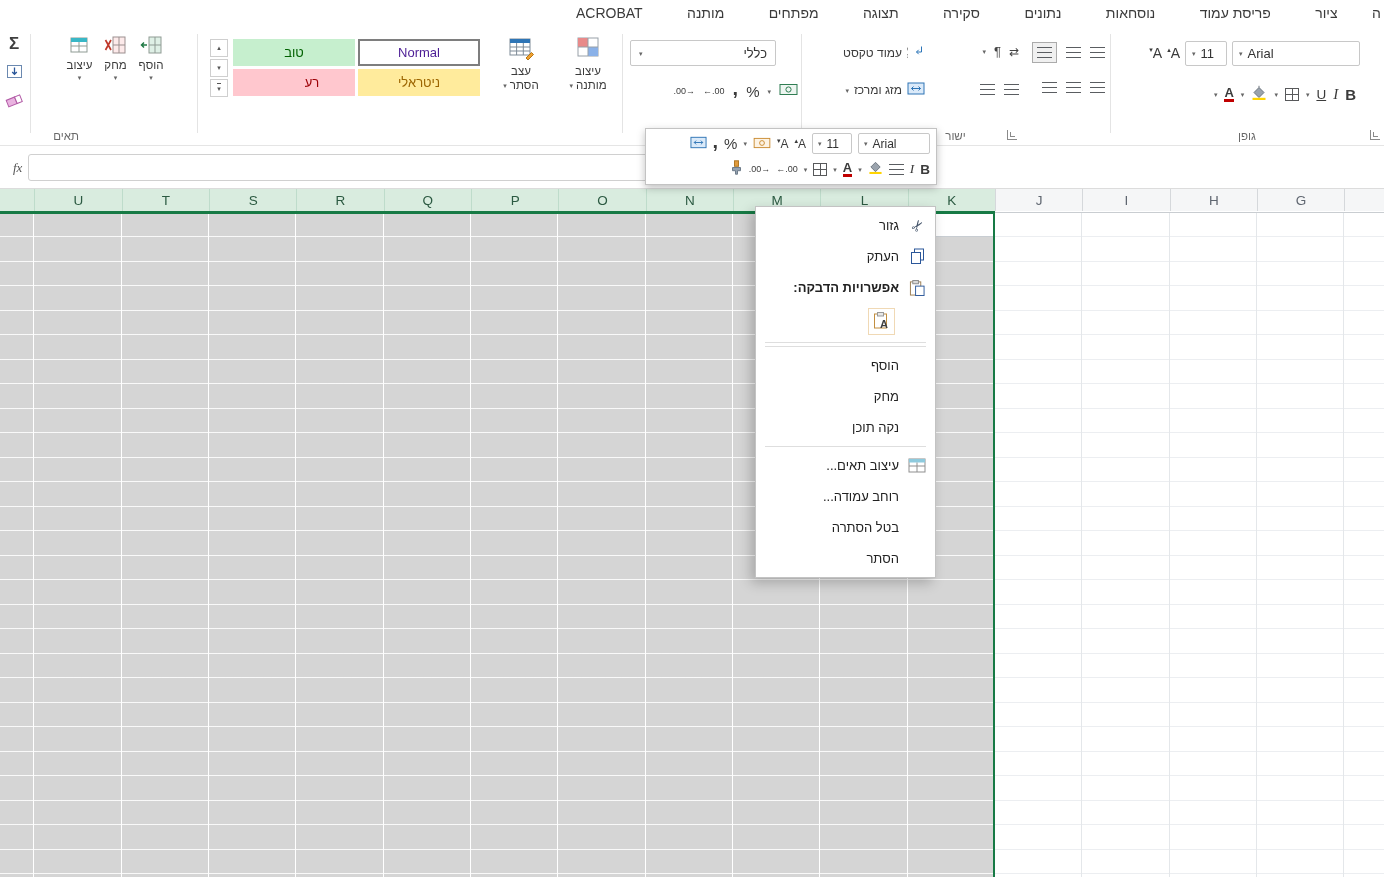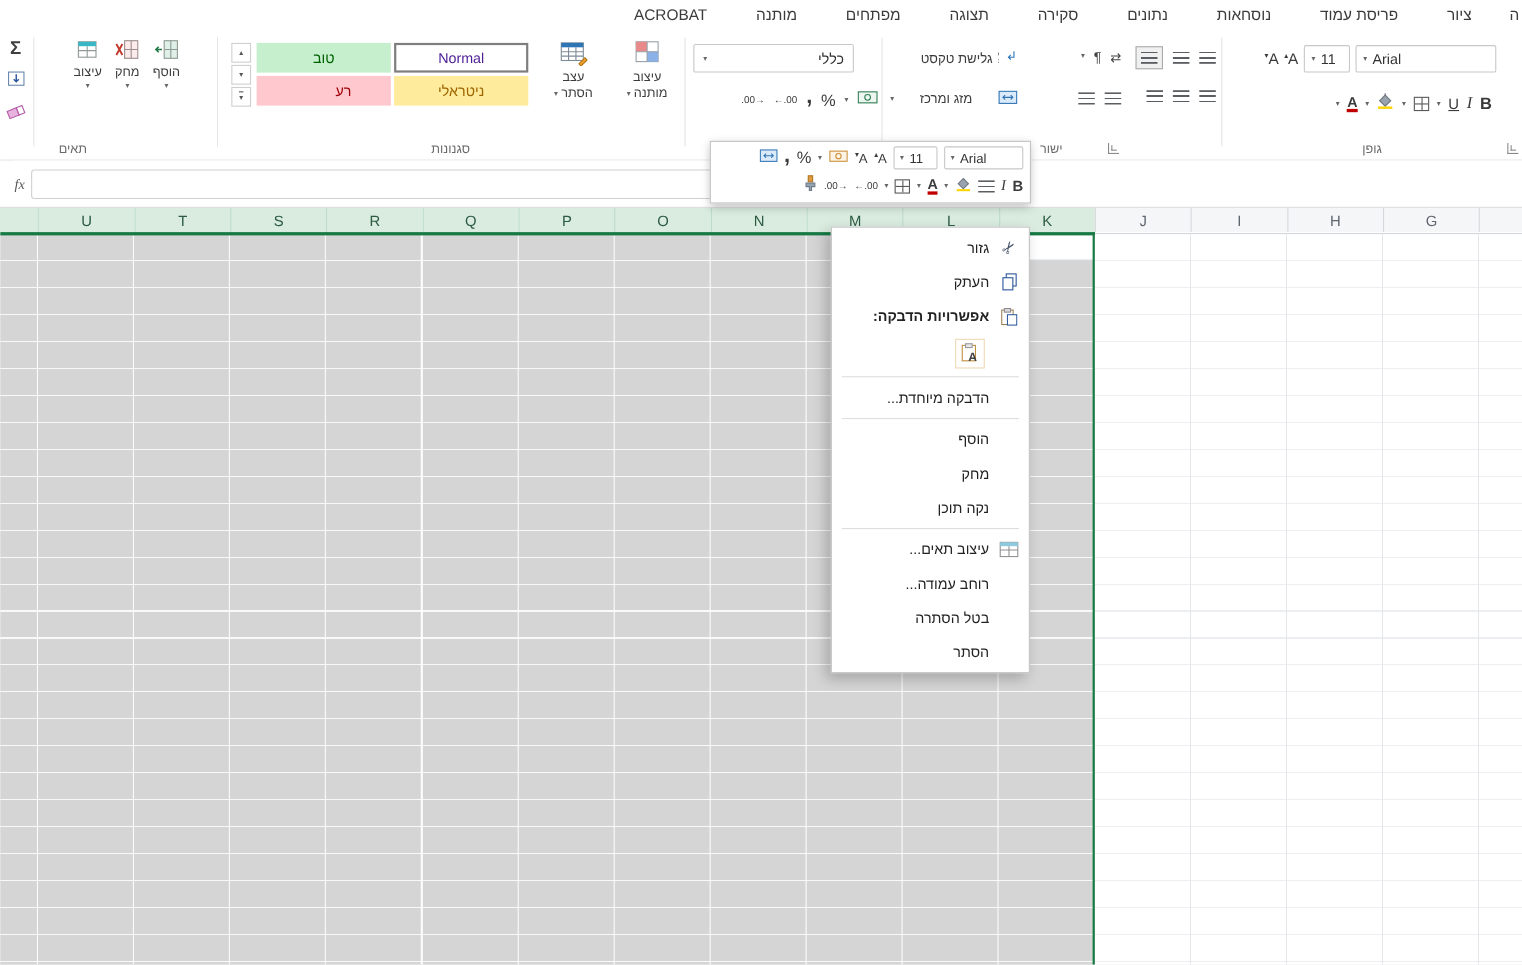--- a/index.html
+++ b/index.html
@@ -44,21 +44,21 @@
 
   .num-combo { position:absolute; left:8px; top:14px; width:146px; height:26px; border:1px solid #c8c8c8; border-radius:2px;
                background:#fff; display:flex; align-items:center; direction:rtl; padding:0 8px; font-size:13px; color:#333; }
   .num-combo .chev { margin-right:auto; }
   .num-icons { position:absolute; left:6px; top:56px; width:170px; display:flex; direction:rtl; align-items:center; gap:8px; }
   .pct { font-size:15px; color:#3b3b3b; }
   .comma { font-size:20px; font-weight:bold; color:#3b3b3b; line-height:8px; margin-top:-6px; }
   .decs { font-size:9px; color:#3b3b3b; direction:ltr; white-space:nowrap; }
 
   .wrap-btn, .merge-btn { position:absolute; left:8px; width:116px; display:flex; direction:rtl; align-items:center; gap:5px; font-size:12px; color:#3b3b3b; }
-  .wrap-btn { top:18px; } .merge-btn { top:56px;justify-content:space-between; }
+  .wrap-btn { top:18px; } .merge-btn { top:56px; }
   .mid-icons { position:absolute; left:128px; top:18px; width:90px; display:flex; direction:rtl; align-items:center; gap:8px; color:#444; }
   .mid-icons2 { position:absolute; left:150px; top:58px; width:68px; display:flex; direction:rtl; align-items:center; gap:9px; }
   .valign-row { position:absolute; left:224px; top:16px; width:80px; display:flex; direction:rtl; align-items:center; gap:9px; }
   .halign-row { position:absolute; left:224px; top:56px; width:80px; display:flex; direction:rtl; align-items:center; gap:9px; }
   .bars { width:15px; height:11px; background:repeating-linear-gradient(to bottom,#5a5d61 0,#5a5d61 1.4px,transparent 1.4px,transparent 4.8px); }
   .icobox { padding:4px; border:1px solid #ababab; background:#f0f0f0; display:inline-flex; }
   .pilcrow { font-size:13px; }
   .ltr-arrows { font-size:12px; }
 
   .font-row1 { position:absolute; left:0; right:24px; top:14px; height:26px; display:flex; direction:rtl; align-items:center; gap:5px; }
@@ -243,21 +243,20 @@
         <rect x="13" y="11" width="10" height="9" fill="#8ab1e8"></rect>
         <line x1="3" y1="11" x2="23" y2="11" stroke="#97a0a8"></line>
         <line x1="13" y1="2" x2="13" y2="20" stroke="#97a0a8"></line>
       </svg>
     <span>עיצוב</span>
     <span class="line2">
         <span>מותנה</span>
         <span class="chev">▾</span>
       </span>
   </div>
-  <div class="g-label" style="left:197px; right:762px;">סגנונות</div>
 
   <div style="position:absolute; left:622px; top:0; width:179px; height:120px;">
     <div class="num-combo">
       <span>כללי</span>
       <span class="chev">▾</span>
     </div>
     <div class="num-icons">
       <span>
         <svg width="19" height="13" viewBox="0 0 19 13">
             <rect x="1" y="1.5" width="17" height="10" fill="#eef6f1" stroke="#2f7d52"></rect>
@@ -274,21 +273,21 @@
 
   <div style="position:absolute; left:801px; top:0; width:309px; height:120px;">
     <div class="wrap-btn">
       <span>
         <svg width="18" height="14" viewBox="0 0 18 14">
             <text x="1" y="7" font-size="7" fill="#333">ab</text>
             <text x="1" y="13.5" font-size="7" fill="#333">c</text>
             <path d="M14.5 2.5 v5.5 h-5 m2.2 -2.2 l-2.2 2.2 l2.2 2.2" stroke="#2b74b8" fill="none"></path>
           </svg>
       </span>
-      <span>גלישת טקסט</span>
+      <span>עמוד טקסט</span>
     </div>
     <div class="merge-btn">
       <span>
         <svg width="18" height="13" viewBox="0 0 18 13">
             <rect x="1" y="1" width="16" height="11" fill="#dbeaf9" stroke="#2e74b5"></rect>
             <path d="M4.5 6.5 h9 M6.5 4.5 l-2 2 l2 2 M11.5 4.5 l2 2 l-2 2" stroke="#2e74b5" fill="none"></path>
           </svg>
       </span>
       <span>מזג ומרכז</span>
       <span class="chev">▾</span>
@@ -471,21 +470,20 @@
   <div class="po-row">
     <span class="po-btn">
       <svg width="20" height="20" viewBox="0 0 20 20">
           <rect x="2.5" y="3" width="12" height="14" fill="#fff" stroke="#c28e3f"></rect>
           <rect x="5.5" y="1.5" width="6" height="3.5" fill="#e8e8e8" stroke="#999"></rect>
           <text x="12" y="17" font-size="11" font-weight="bold" fill="#404040" text-anchor="middle">A</text>
         </svg>
     </span>
   </div>
   <div class="csep"></div>
-  <div class="ci"><span>הדבקה מיוחדת...</span></div>
   <div class="csep"></div>
   <div class="ci"><span>הוסף</span></div>
   <div class="ci"><span>מחק</span></div>
   <div class="ci"><span>נקה תוכן</span></div>
   <div class="csep"></div>
   <div class="ci">
     <span>עיצוב תאים...</span>
     <span class="mic">
       <svg width="18" height="15" viewBox="0 0 18 15">
           <rect x="1" y="1" width="16" height="13" fill="#fff" stroke="#8f8f8f"></rect>

